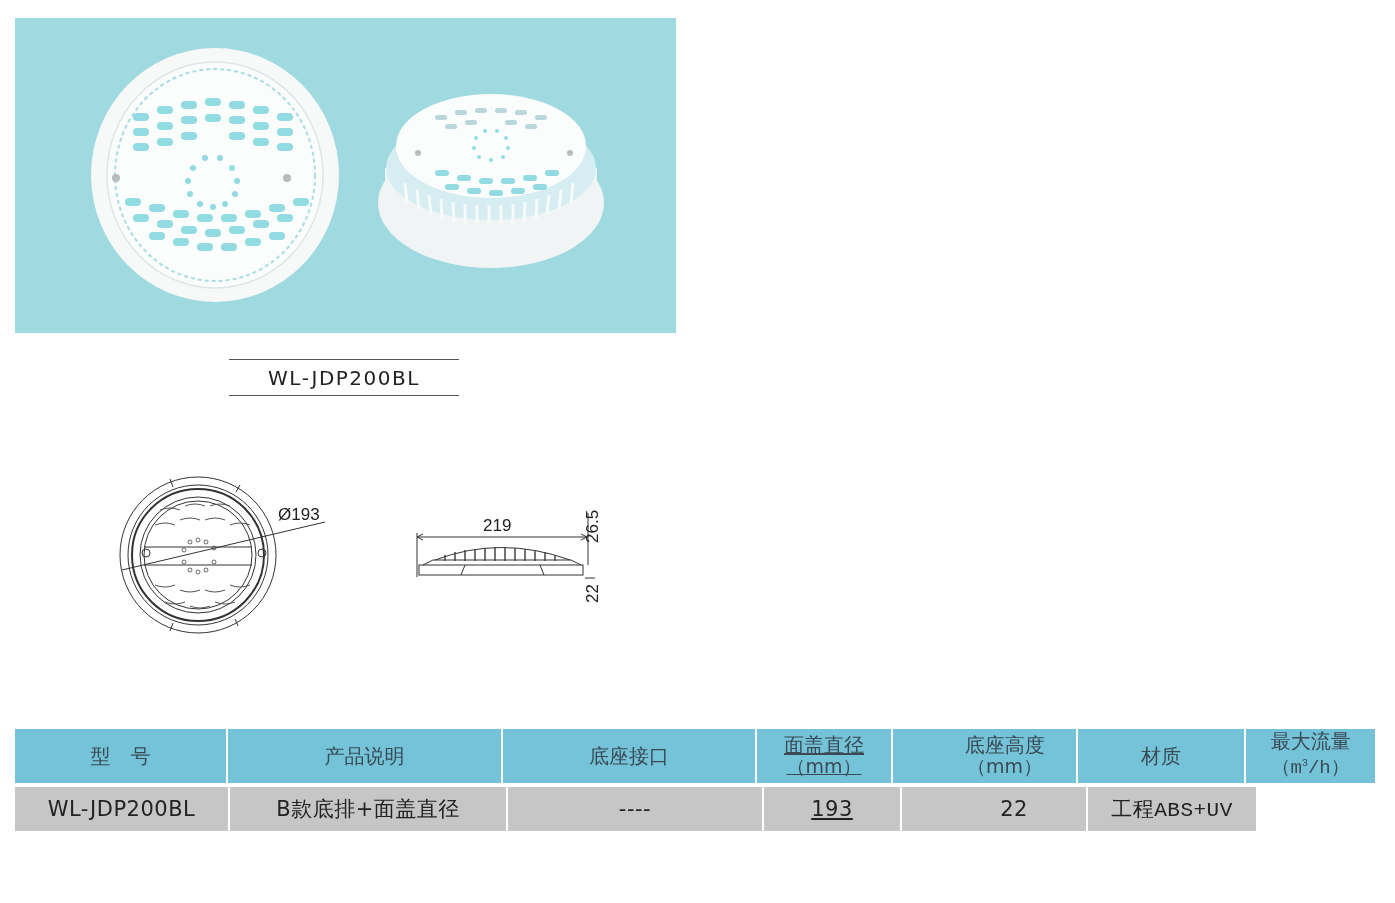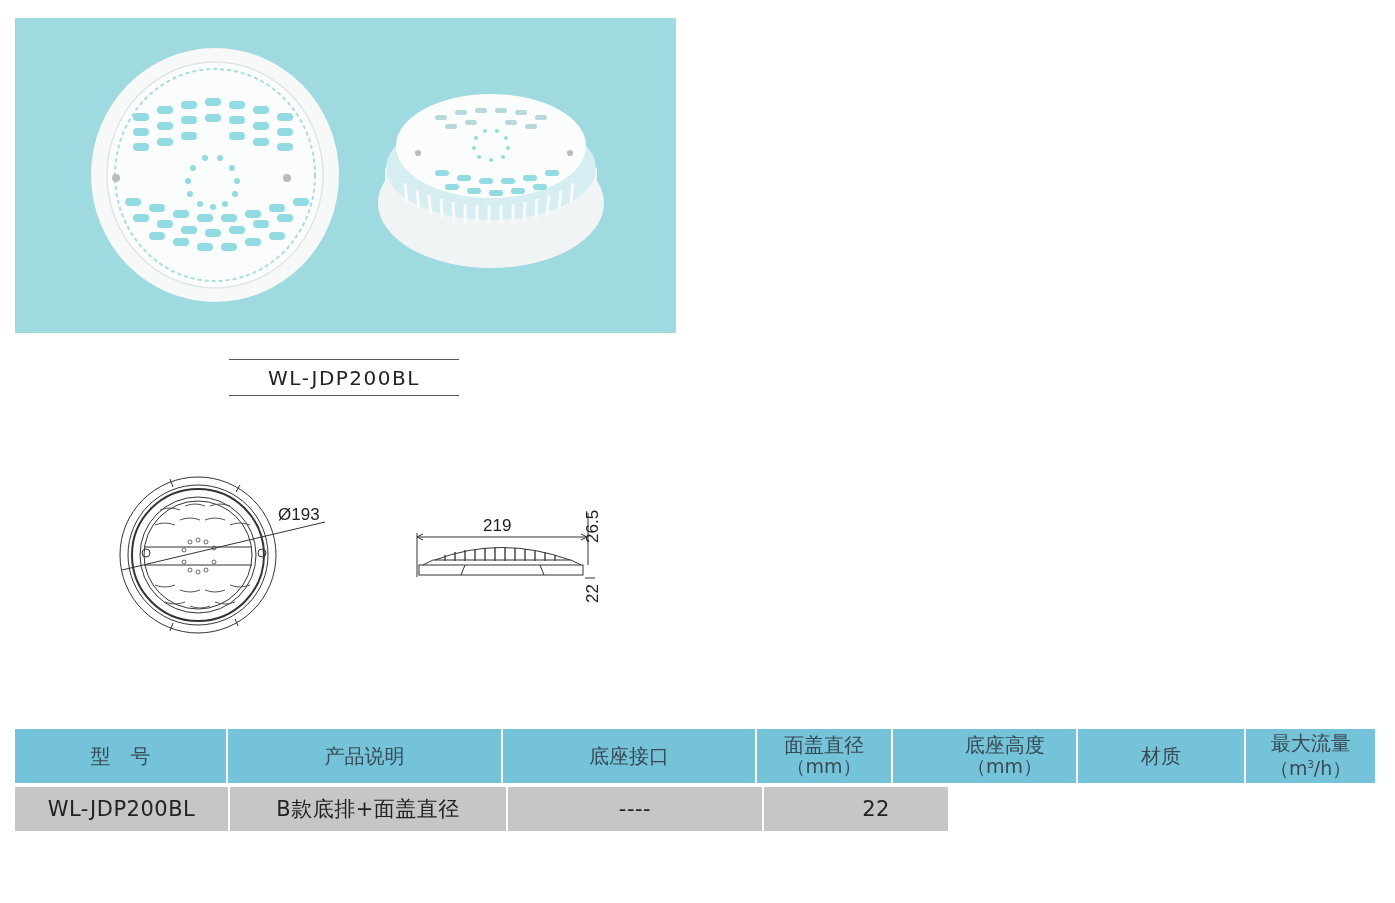--- a/index.html
+++ b/index.html
@@ -13,27 +13,27 @@
     border-top: 1px solid #555; border-bottom: 1px solid #555;
     display: flex; align-items: center; justify-content: center;
     font-family: "DejaVu Sans", sans-serif; font-size: 20px; letter-spacing: 1.5px; color: #222; }
 
   .drawing { position: absolute; }
   .dim-text { font-family: "Liberation Sans", sans-serif; font-size: 17px; fill: #222; }
 
   .spec-table { position: absolute; left: 15px; top: 729px; width: 1360px; }
   .row { display: flex; align-items: center; }
   .cell { display: flex; flex-direction: column; align-items: center; justify-content: center; text-align: center; margin-right: 2px; }
-  .cell:last-child { margin-right: 0; }
+  .cell:last-child { margin-right: 0; font-family: Liberation Mono, monospace; }
   .header-row .cell { background: #74c3d9; height: 54px; color: #3a4a55; font-size: 20px; line-height: 21px; }
   .data-row { margin-top: 4px; }
   .data-row .cell { background: #c6c6c6; height: 44px; color: #222; font-size: 21px; letter-spacing: 0.5px; }
   .unit { font-size: 19px; }
   sup { font-size: 10px; }
-  .c1 { width: 213px; } .c2 { width: 276px; } .c3 { width: 254px; } .c4 { width: 136px; }
+  .c1 { width: 213px; } .c2 { width: 276px; } .c3 { width: 254px; } .c4 { width: 136px; text-decoration: underline; }
   .c5 { width: 184px; padding-left: 40px; } .c6 { width: 168px; } .c7 { width: 130px; }
 </style>
 </head>
 <body>
 
 <div class="photo-panel">
   <svg width="661" height="315" viewBox="0 0 661 315">
 
     <g>
       <ellipse cx="200" cy="157" rx="124" ry="127" fill="#f7f8f8"></ellipse>
@@ -265,15 +265,17 @@
       </div>
     <div class="cell c7">
       <span>最大流量</span>
       <span class="unit"><span>（m</span><sup>3</sup><span>/h）</span></span>
     </div>
   </div>
   <div class="row data-row">
     <div class="cell c1">WL-JDP200BL</div>
     <div class="cell c2">B款底排+面盖直径</div>
     <div class="cell c3">----</div>
+    <div class="cell c4">193</div>
     <div class="cell c5">22</div>
+    <div class="cell c6">工程ABS+UV</div>
   </div>
 </div>
 
 </body></html>

